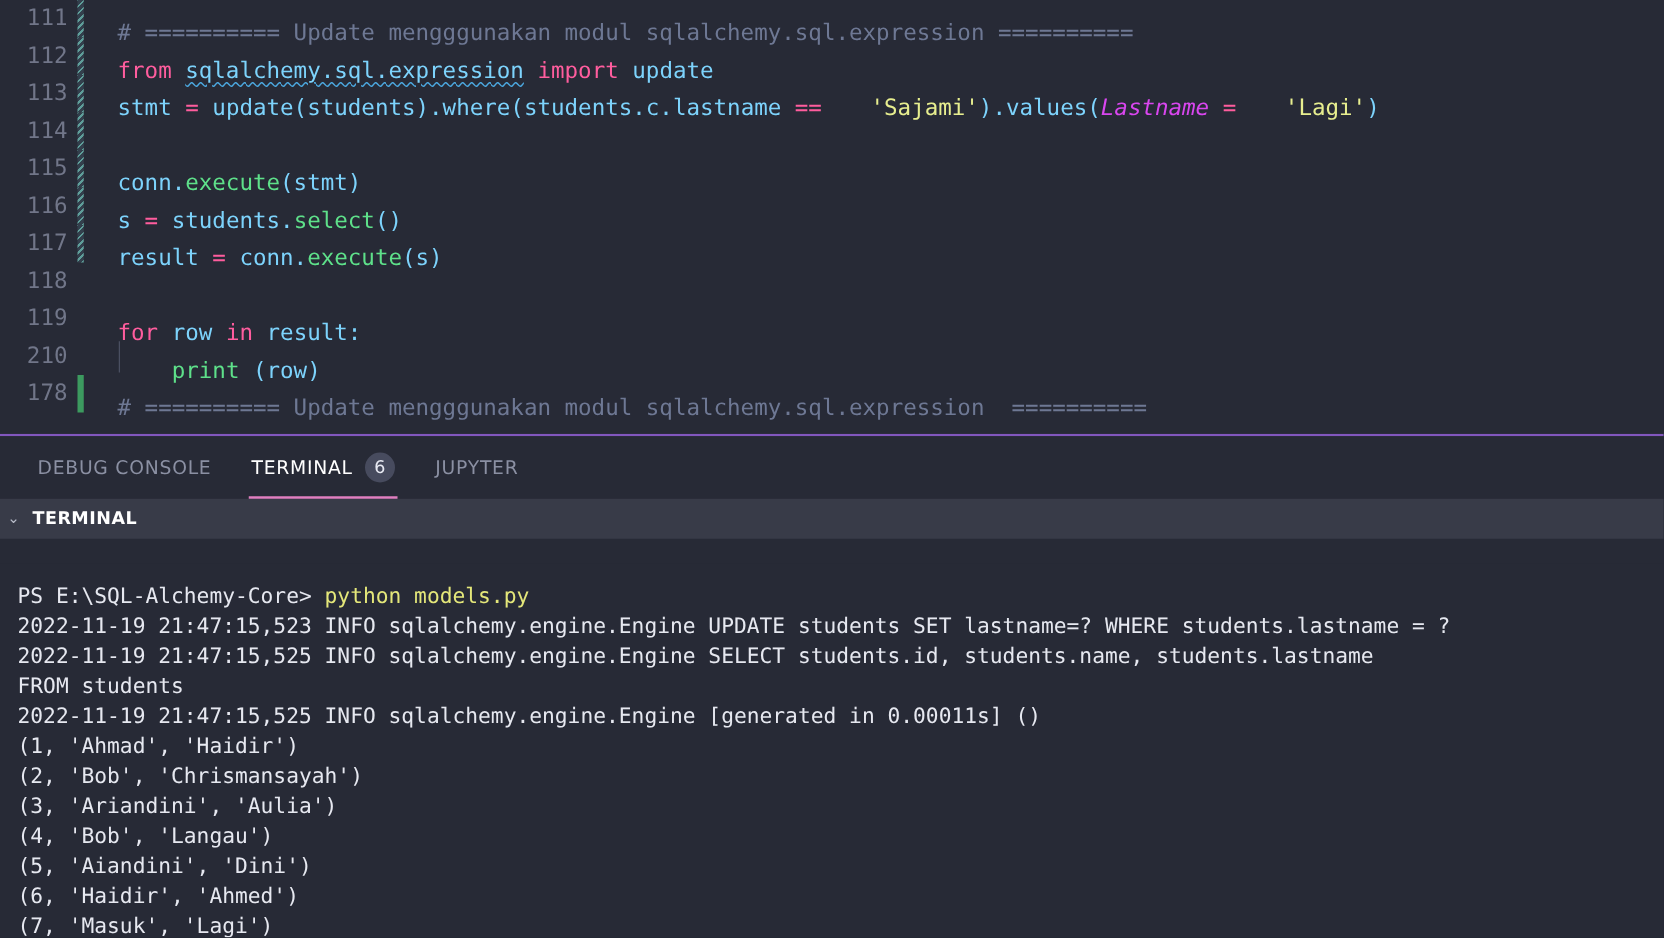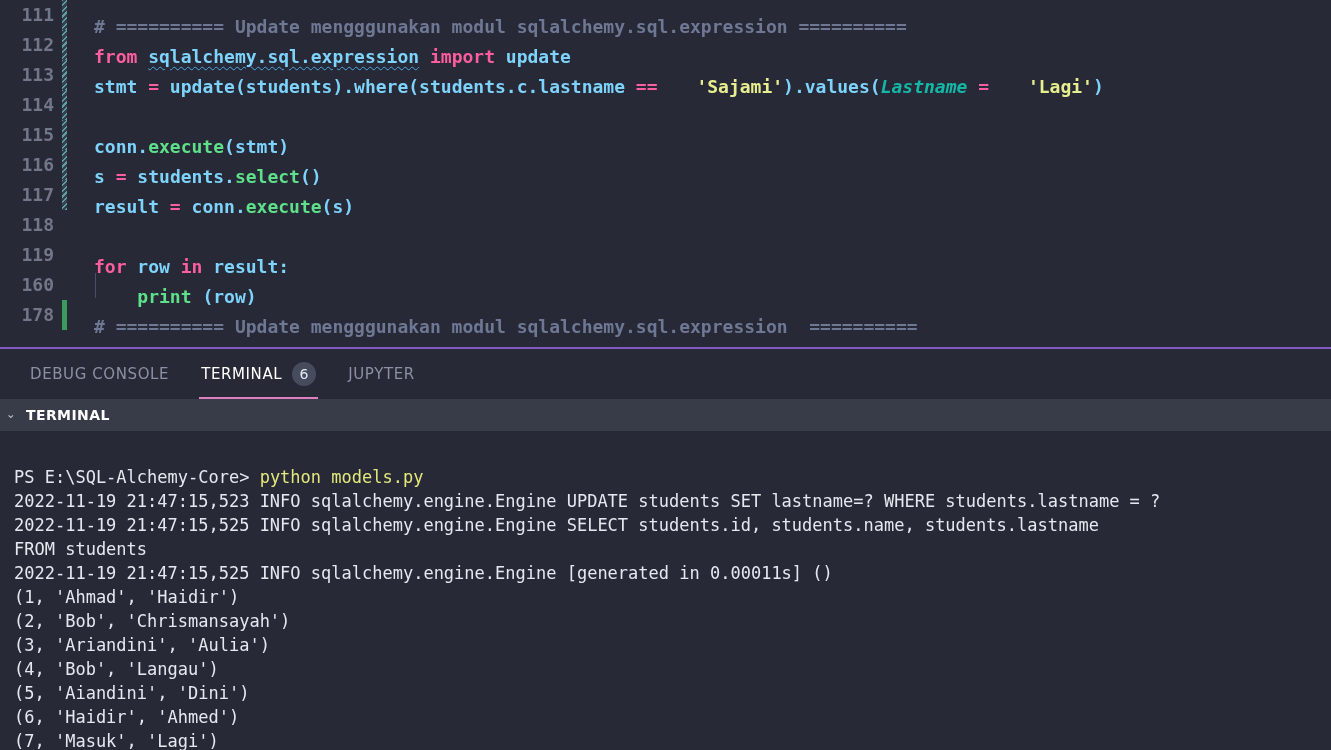--- a/index.html
+++ b/index.html
@@ -21,21 +21,20 @@
     flex-direction: column;
   }
 
   
   .editor {
     position: relative;
     height: 347px;
     background: #272a36;
     overflow: hidden;
     flex: none;
-    font-weight: bold;
   }
 
   .code-row {
     position: relative;
     height: 30px;
     line-height: 30px;
     white-space: pre;
     font-family: "DejaVu Sans Mono", monospace;
     font-size: 18px;
     letter-spacing: 0px;
@@ -90,21 +89,21 @@
     background: #4a4f61;
   }
 
   
   .tk-comment  { color: #6e7894; }
   .tk-keyword  { color: #ff5d9e; }
   .tk-plain    { color: #7dd3fc; }
   .tk-fn       { color: #5ee08a; }
   .tk-str      { color: #e7ee8f; margin-left: 28px; }
   .tk-op       { color: #ff5d9e; }
-  .tk-param    { color: #14b8a6; font-style: italic; }
+  .tk-param    { color: #d946ef; font-style: italic; }
   .tk-builtin  { color: #5ee08a; }
 
   .squiggle {
     text-decoration: underline;
     text-decoration-style: wavy;
     text-decoration-color: #4ba8e0;
     text-decoration-thickness: 1px;
     text-underline-offset: 3px;
   }
 
@@ -218,21 +217,21 @@
   <div class="editor" id="editor">
       <div class="code-row"><span class="ln">111</span><span class="gutter-mark modified"></span><span class="code-text"><span class="tk-comment"># ========== Update mengggunakan modul sqlalchemy.sql.expression ==========</span></span></div>
       <div class="code-row"><span class="ln">112</span><span class="gutter-mark modified"></span><span class="code-text"><span class="tk-keyword">from </span><span class="tk-plain squiggle">sqlalchemy.sql.expression</span><span class="tk-plain"> </span><span class="tk-keyword">import</span><span class="tk-plain"> update</span></span></div>
       <div class="code-row"><span class="ln">113</span><span class="gutter-mark modified"></span><span class="code-text"><span class="tk-plain">stmt </span><span class="tk-op">=</span><span class="tk-plain"> update(students).where(students.c.lastname </span><span class="tk-op">==</span><span class="tk-plain"> </span><span class="tk-str">'Sajami'</span><span class="tk-plain">).values(</span><span class="tk-param">Lastname</span><span class="tk-plain"> </span><span class="tk-op">=</span><span class="tk-plain"> </span><span class="tk-str">'Lagi'</span><span class="tk-plain">)</span></span></div>
       <div class="code-row"><span class="ln">114</span><span class="gutter-mark modified"></span><span class="code-text"></span></div>
       <div class="code-row"><span class="ln">115</span><span class="gutter-mark modified"></span><span class="code-text"><span class="tk-plain">conn.</span><span class="tk-fn">execute</span><span class="tk-plain">(stmt)</span></span></div>
       <div class="code-row"><span class="ln">116</span><span class="gutter-mark modified"></span><span class="code-text"><span class="tk-plain">s </span><span class="tk-op">=</span><span class="tk-plain"> students.</span><span class="tk-fn">select</span><span class="tk-plain">()</span></span></div>
       <div class="code-row"><span class="ln">117</span><span class="gutter-mark modified"></span><span class="code-text"><span class="tk-plain">result </span><span class="tk-op">=</span><span class="tk-plain"> conn.</span><span class="tk-fn">execute</span><span class="tk-plain">(s)</span></span></div>
       <div class="code-row"><span class="ln">118</span><span class="code-text"></span></div>
       <div class="code-row"><span class="ln">119</span><span class="code-text"><span class="tk-keyword">for</span><span class="tk-plain"> row </span><span class="tk-keyword">in</span><span class="tk-plain"> result:</span></span></div>
-      <div class="code-row"><span class="ln">160</span><span class="indent-guide"></span><span class="code-text"><span class="tk-plain">    </span><span class="tk-builtin">print</span><span class="tk-plain"> (row)</span></span></div>
+      <div class="code-row"><span class="ln">210</span><span class="indent-guide"></span><span class="code-text"><span class="tk-plain">    </span><span class="tk-builtin">print</span><span class="tk-plain"> (row)</span></span></div>
       <div class="code-row"><span class="ln">178</span><span class="gutter-mark added"></span><span class="code-text"><span class="tk-comment"># ========== Update mengggunakan modul sqlalchemy.sql.expression  ==========</span></span></div>
     </div>
 
   <div class="panel">
 
     <div class="panel-tabs" id="panel-tabs">
         <div class="panel-tab">
           <span>DEBUG CONSOLE</span>
         </div>
         <div class="panel-tab active">

